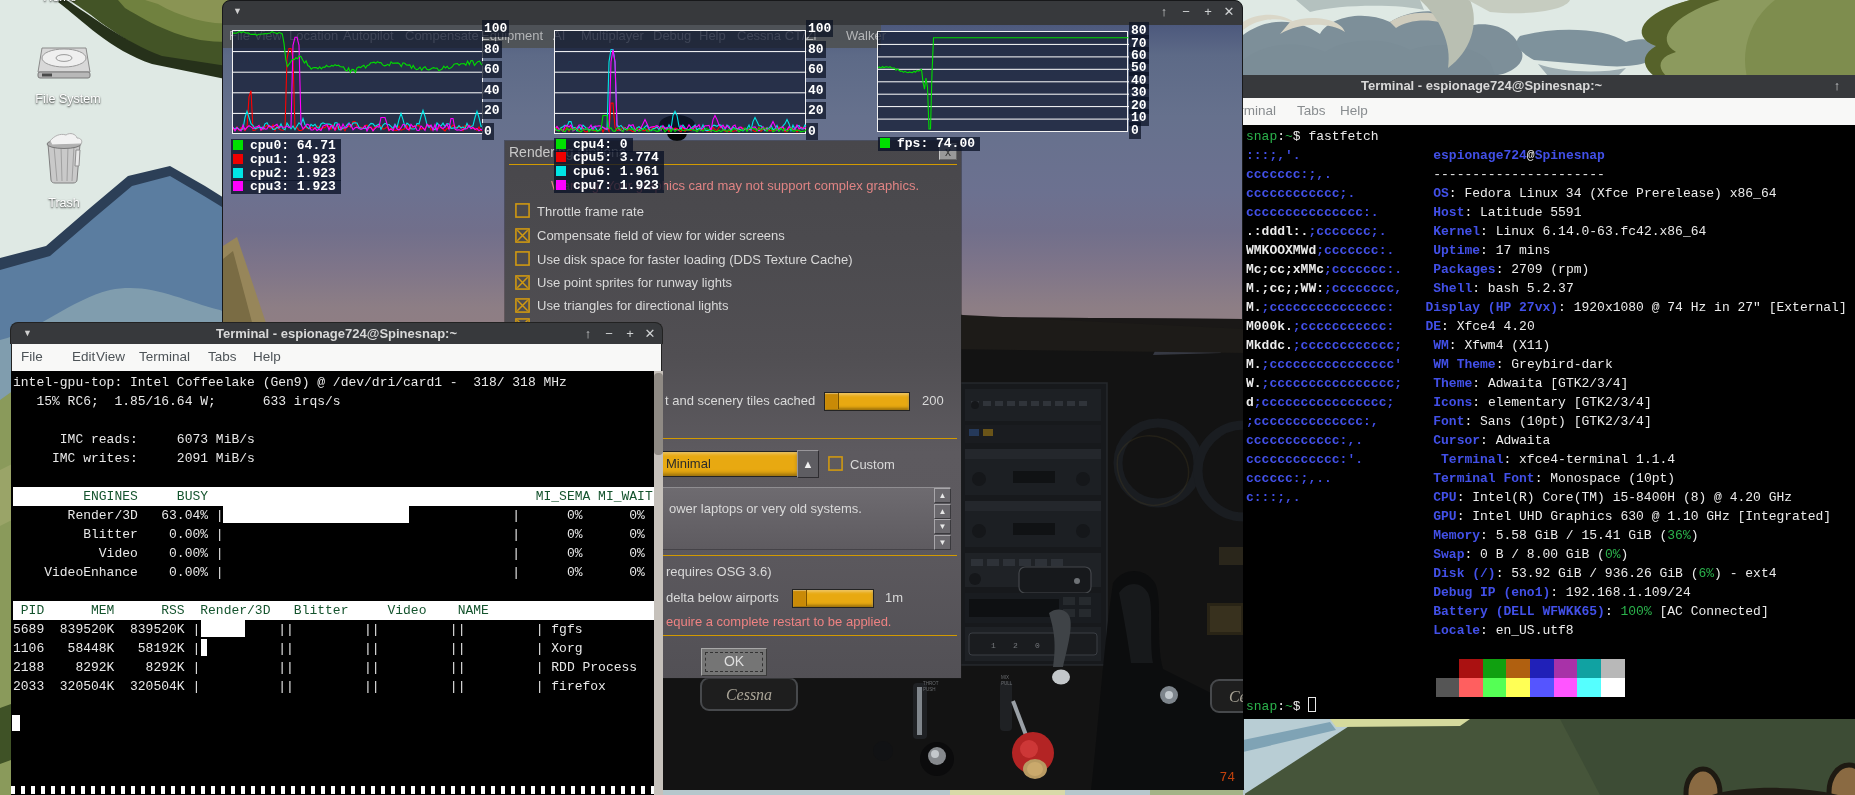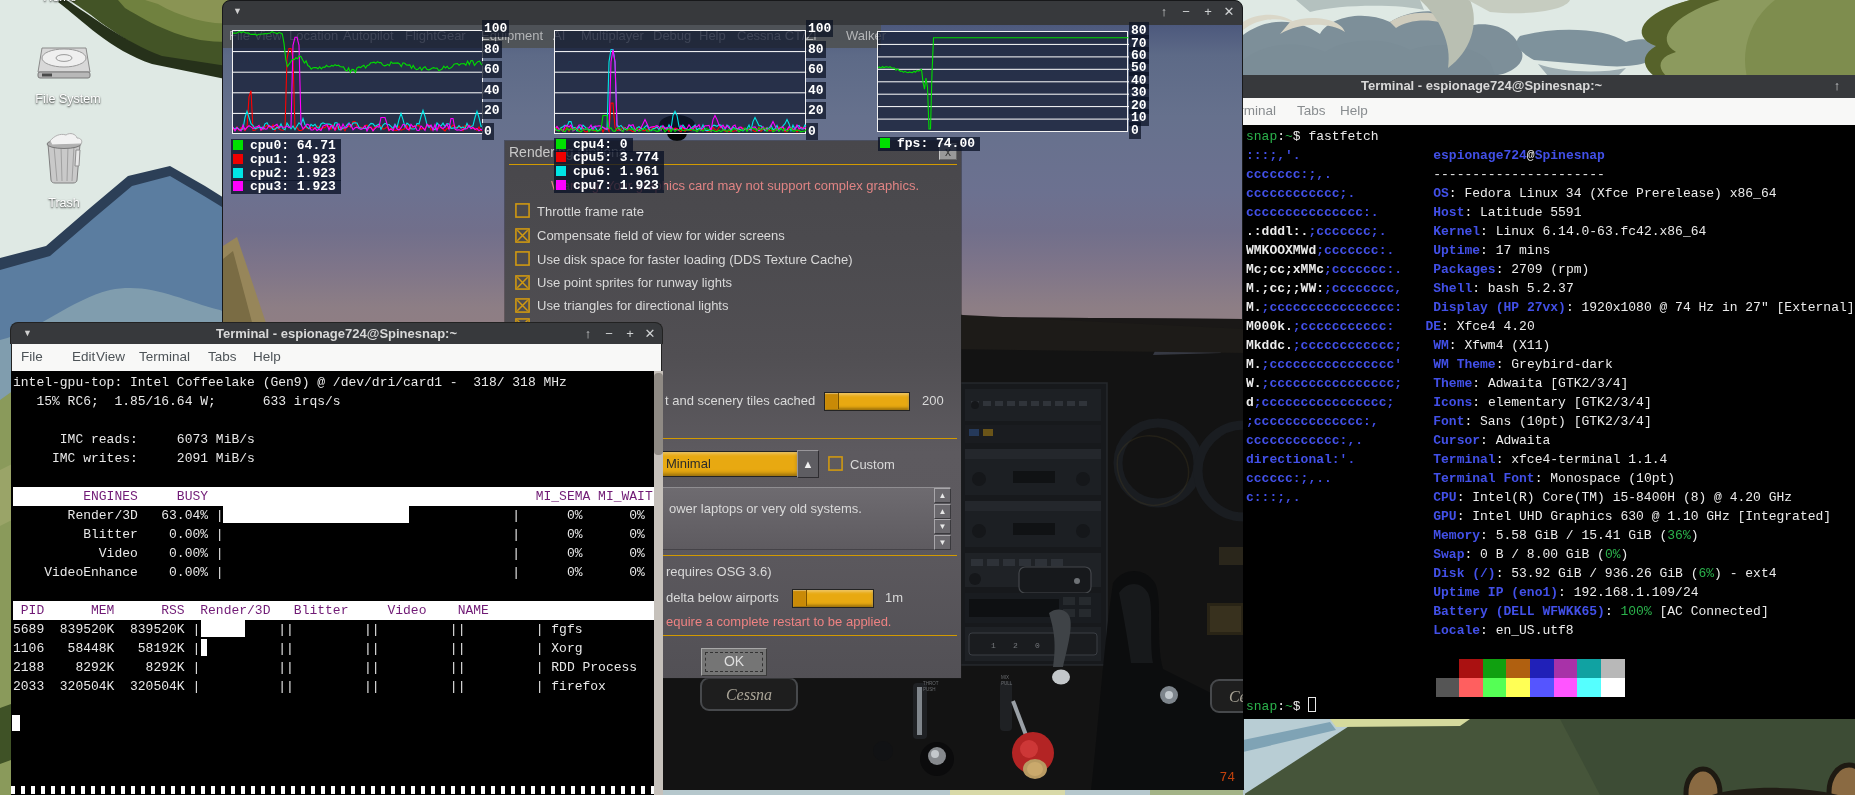--- a/index.html
+++ b/index.html
@@ -4,21 +4,21 @@
 html,body{width:1855px;height:795px;overflow:hidden;background:#dfe9e4;font-family:"Liberation Sans",sans-serif}
 #stage{position:absolute;left:0;top:0;width:1855px;height:795px;overflow:hidden}
 .tbar{position:absolute;left:0;top:0;right:0;background:#37393c;color:#d5d5d5}
 .ttl{position:absolute;left:0;right:0;text-align:center;top:3px;font-weight:bold;font-size:13px;color:#d8d8d8;white-space:nowrap}
 .tarr{position:absolute;top:5px;font-size:9px;color:#d0d0d0}
 .tbtn{position:absolute;top:3px;font-size:13px;color:#cfd2d3;width:20px;text-align:center}
 .mbar{position:absolute;left:1px;right:1px;height:27px;background:#f8f8f7}
 .mi{position:absolute;top:5px;font-size:13.5px;color:#4d5357}
 .term{font-family:"Liberation Mono",monospace;font-size:13px;line-height:19px;color:#e8e8e8;position:absolute;white-space:pre}
 .term b{font-weight:bold}
-.inv{background:#fff;color:#701a75;display:inline-block}
+.inv{background:#fff;color:#14532d;display:inline-block}
 .bl{color:#4250e8}.wh{color:#ebebeb}.gr{color:#2bb34c}
 #fg{position:absolute;left:222px;top:0;width:1021px;height:789px;background:#15161a;border:1px solid #17181a;border-radius:8px 8px 0 0}
 #scene{position:absolute;left:0;top:24px;right:0;bottom:0;background:linear-gradient(#4d597d 0%,#5d6a87 4%,#66718d 12%,#6c7190 22%,#716f8b 27%,#7f7589 32%,#8d7e85 37%,#917e82 42%,#8f7d80 100%)}
 #fgmenu{position:absolute;left:0;top:24px;width:658px;height:23px;background:rgba(78,81,84,0.92);font-size:13px;color:#b3b5b7}
 .chart{position:absolute;background:rgba(17,25,48,0.72);border:1.5px solid #f2f2f2}
 .axl{position:absolute;font:bold 13px "Liberation Mono",monospace;color:#fff;background:rgba(10,16,34,0.72);padding:1px 2px}
 .leg{position:absolute;font:bold 13px "Liberation Mono",monospace;color:#fff;background:rgba(10,18,38,0.78);height:14px;line-height:13px;padding-left:2px;padding-right:5px;white-space:pre}
 .sq{display:inline-block;width:10px;height:10px;margin-right:7px;vertical-align:-1px}
 #dlg{position:absolute;left:282px;top:140px;width:456px;height:537px;background:linear-gradient(#48474b 0%,#4b4a4e 18%,#514f53 40%,#5d5a5f 58%,#5c595e 75%,#525055 100%);box-shadow:0 0 0 1px rgba(30,30,30,.4)}
 .dtx{position:absolute;font-size:13px;color:#d9d9d9;white-space:pre}
@@ -219,21 +219,21 @@
 <text x="778" y="678">MIX</text>
           <text x="778" y="684">PULL</text>
 </g>
 <path d="M0,380 L240,332 L440,310 L440,789 L0,789 Z" fill="#121212"></path>
 </svg>
 <div id="fgmenu">
         <span style="position:absolute;left:6px;top:3px">File</span>
         <span style="position:absolute;left:31px;top:3px">View</span>
         <span style="position:absolute;left:66px;top:3px">Location</span>
         <span style="position:absolute;left:120px;top:3px">Autopilot</span>
-        <span style="position:absolute;left:182px;top:3px">FlightGear</span>
+        <span style="position:absolute;left:182px;top:3px">Compensate</span>
         <span style="position:absolute;left:258px;top:3px">Equipment</span>
         <span style="position:absolute;left:330px;top:3px">AI</span>
         <span style="position:absolute;left:358px;top:3px">Multiplayer</span>
         <span style="position:absolute;left:430px;top:3px">Debug</span>
         <span style="position:absolute;left:476px;top:3px">Help</span>
         <span style="position:absolute;left:514px;top:3px">Cessna CT/Zl</span>
         <span style="position:absolute;left:623px;top:3px">Walker</span>
       </div>
 <div class="chart" style="left:9px;top:29px;width:251px;height:104px">
         <svg width="251" height="103" viewBox="0 0 251 103" style="position:absolute;left:0;top:0">
@@ -353,36 +353,36 @@
 <div id="rtc">
         <pre class="term"><span class="gr">snap</span><span class="wh">:</span><span class="gr">~</span><span class="wh">$ fastfetch</span>
 <span class="bl"><b>:::;,'.</b></span>                 <span class="bl"><b>espionage724</b></span><span class="wh">@</span><span class="bl"><b>Spinesnap</b></span>
 <span class="bl"><b>ccccccc:;,.</b></span>             <span class="wh">----------------------</span>
 <span class="bl"><b>cccccccccccc;.</b></span>          <span class="bl"><b>OS</b></span><span class="wh">: Fedora Linux 34 (Xfce Prerelease) x86_64</span>
 <span class="bl"><b>ccccccccccccccc:.</b></span>       <span class="bl"><b>Host</b></span><span class="wh">: Latitude 5591</span>
 <span class="wh"><b>.:dddl:.</b></span><span class="bl"><b>;ccccccc;.</b></span>      <span class="bl"><b>Kernel</b></span><span class="wh">: Linux 6.14.0-63.fc42.x86_64</span>
 <span class="wh"><b>WMKOOXMWd</b></span><span class="bl"><b>;ccccccc:.</b></span>     <span class="bl"><b>Uptime</b></span><span class="wh">: 17 mins</span>
 <span class="wh"><b>Mc;cc;xMMc</b></span><span class="bl"><b>;ccccccc:.</b></span>    <span class="bl"><b>Packages</b></span><span class="wh">: 2709 (rpm)</span>
 <span class="wh"><b>M.;cc;;WW:</b></span><span class="bl"><b>;cccccccc,</b></span>    <span class="bl"><b>Shell</b></span><span class="wh">: bash 5.2.37</span>
-<span class="wh"><b>M.</b></span><span class="bl"><b>;cccccccccccccccc:</b></span>    <span class="bl"><b>Display (HP 27vx)</b></span><span class="wh">: 1920x1080 @ 74 Hz in 27" [External]</span>
+<span class="wh"><b>M.</b></span><span class="bl"><b>;ccccccccccccccc:</b></span>    <span class="bl"><b>Display (HP 27vx)</b></span><span class="wh">: 1920x1080 @ 74 Hz in 27" [External]</span>
 <span class="wh"><b>M000k.</b></span><span class="bl"><b>;ccccccccccc:</b></span>    <span class="bl"><b>DE</b></span><span class="wh">: Xfce4 4.20</span>
 <span class="wh"><b>Mkddc.</b></span><span class="bl"><b>;cccccccccccc;</b></span>    <span class="bl"><b>WM</b></span><span class="wh">: Xfwm4 (X11)</span>
 <span class="wh"><b>M.</b></span><span class="bl"><b>;cccccccccccccccc'</b></span>    <span class="bl"><b>WM Theme</b></span><span class="wh">: Greybird-dark</span>
 <span class="wh"><b>W.</b></span><span class="bl"><b>;cccccccccccccccc;</b></span>    <span class="bl"><b>Theme</b></span><span class="wh">: Adwaita [GTK2/3/4]</span>
 <span class="wh"><b>d</b></span><span class="bl"><b>;cccccccccccccccc;</b></span>     <span class="bl"><b>Icons</b></span><span class="wh">: elementary [GTK2/3/4]</span>
 <span class="bl"><b>;cccccccccccccc:,</b></span>       <span class="bl"><b>Font</b></span><span class="wh">: Sans (10pt) [GTK2/3/4]</span>
 <span class="bl"><b>cccccccccccc:,.</b></span>         <span class="bl"><b>Cursor</b></span><span class="wh">: Adwaita</span>
-<span class="bl"><b>directional:'.</b></span>          <span class="bl"><b>Terminal</b></span><span class="wh">: xfce4-terminal 1.1.4</span>
+<span class="bl"><b>cccccccccccc:'.</b></span>          <span class="bl"><b>Terminal</b></span><span class="wh">: xfce4-terminal 1.1.4</span>
 <span class="bl"><b>cccccc:;,..</b></span>             <span class="bl"><b>Terminal Font</b></span><span class="wh">: Monospace (10pt)</span>
 <span class="bl"><b>c:::;,.</b></span>                 <span class="bl"><b>CPU</b></span><span class="wh">: Intel(R) Core(TM) i5-8400H (8) @ 4.20 GHz</span>
                         <span class="bl"><b>GPU</b></span><span class="wh">: Intel UHD Graphics 630 @ 1.10 GHz [Integrated]</span>
                         <span class="bl"><b>Memory</b></span><span class="wh">: 5.58 GiB / 15.41 GiB (</span><span class="gr">36%</span><span class="wh">)</span>
                         <span class="bl"><b>Swap</b></span><span class="wh">: 0 B / 8.00 GiB (</span><span class="gr">0%</span><span class="wh">)</span>
                         <span class="bl"><b>Disk (/)</b></span><span class="wh">: 53.92 GiB / 936.26 GiB (</span><span class="gr">6%</span><span class="wh">) - ext4</span>
-                        <span class="bl"><b>Uptime IP (eno1)</b></span><span class="wh">: 192.168.1.109/24</span>
+                        <span class="bl"><b>Debug IP (eno1)</b></span><span class="wh">: 192.168.1.109/24</span>
                         <span class="bl"><b>Battery (DELL WFWKK65)</b></span><span class="wh">: </span><span class="gr">100%</span><span class="wh"> [AC Connected]</span>
                         <span class="bl"><b>Locale</b></span><span class="wh">: en_US.utf8</span>
 
 
 
 <span class="gr">snap</span><span class="wh">:</span><span class="gr">~</span><span class="wh">$ </span><span style="display:inline-block;width:8px;height:15px;border:1.5px solid #e8e8e8;vertical-align:-2px"></span></pre>
         <div style="position:absolute;left:216.2px;top:534px;width:24px;height:19px;background:#aa1111"></div>
         <div style="position:absolute;left:239.8px;top:534px;width:24px;height:19px;background:#10a010"></div>
         <div style="position:absolute;left:263.3px;top:534px;width:24px;height:19px;background:#b06010"></div>
         <div style="position:absolute;left:286.9px;top:534px;width:24px;height:19px;background:#2020b8"></div>

